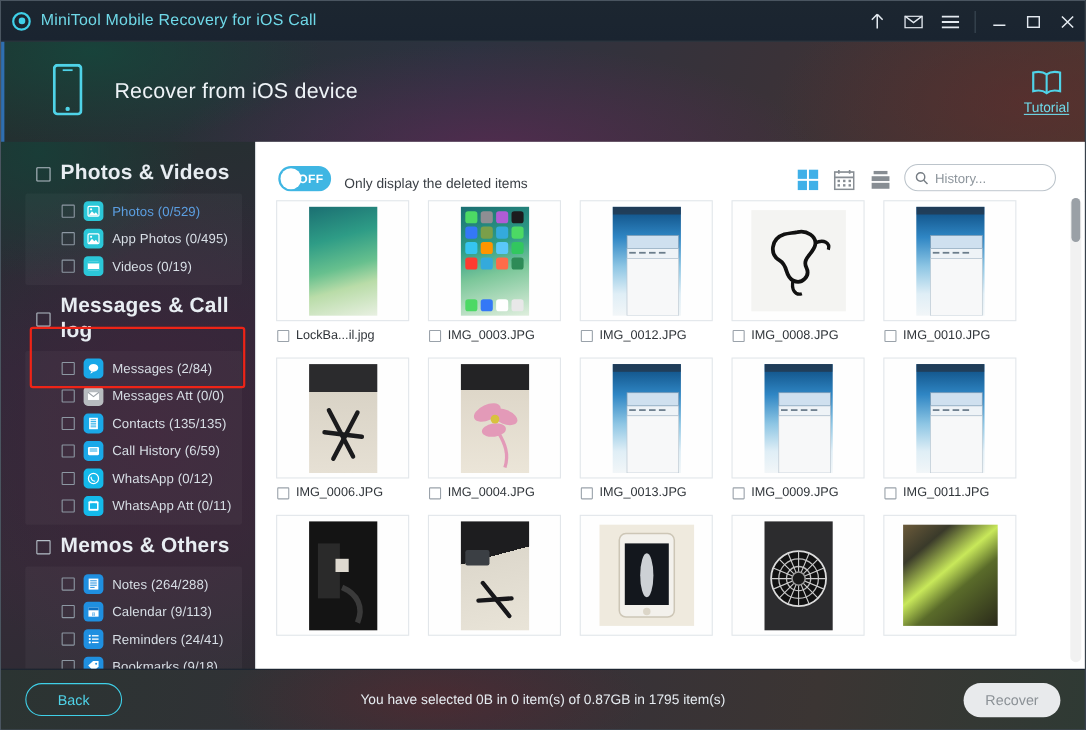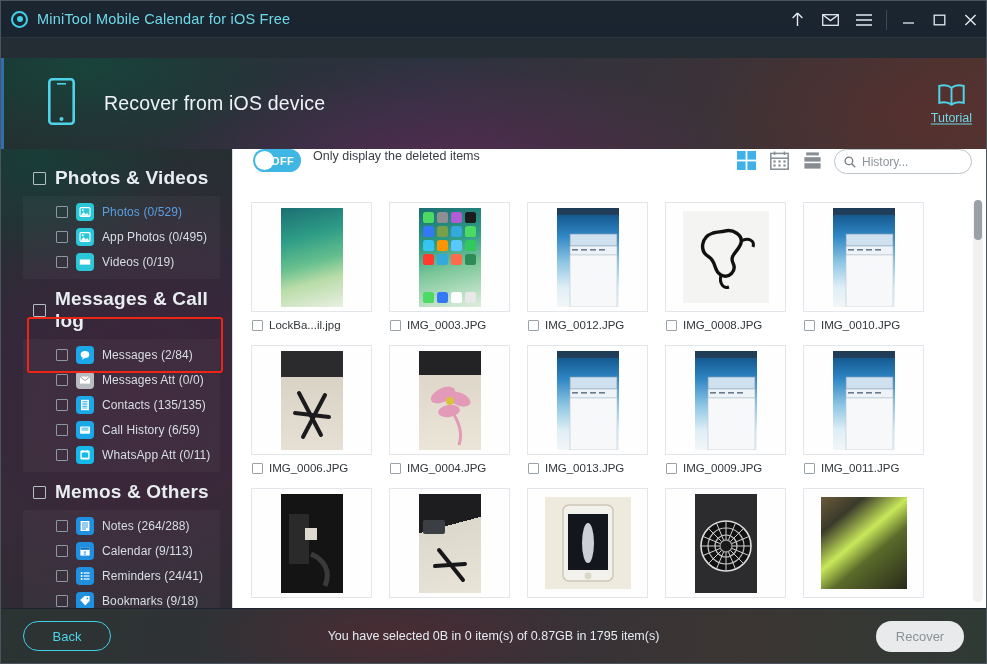--- a/index.html
+++ b/index.html
@@ -49,21 +49,20 @@
   .header {
     height: 91px; flex: 0 0 91px;
     position: relative; overflow: hidden;
     background:
       radial-gradient(ellipse 300px 120px at 8% 10%, rgba(22,70,60,.85), transparent 70%),
       radial-gradient(ellipse 420px 140px at 45% 110%, rgba(92,42,84,.75), transparent 70%),
       radial-gradient(ellipse 320px 150px at 95% 60%, rgba(96,44,44,.6), transparent 72%),
       linear-gradient(110deg,#22302f 0%, #2d3240 42%, #3a3238 70%, #4a3730 100%);
     display: flex; align-items: center;
     border-left: 3px solid #2f6fb0;
-    margin-top: 20px;
   }
   .phone-icon { margin-left: 44px; flex: 0 0 auto; }
   .header-title {
     margin-left: 29px; color: #eef3f7; font-size: 19.5px; font-weight: 400; letter-spacing: .2px;
   }
   .tutorial {
     position: absolute; right: 14px; top: 50%; transform: translateY(-50%);
     display: flex; flex-direction: column; align-items: center; gap: 4px;
   }
   .tutorial-label {
@@ -111,22 +110,22 @@
     position: absolute; left: 26px; top: 168px; width: 196px; height: 56px;
     border: 2px solid #ee2417; border-radius: 3px; pointer-events: none;
   }
 
   
   .main {
     flex: 1 1 auto; background: #fff; display: flex; flex-direction: column;
     min-width: 0; position: relative; border-left: 1px solid #d7dde2;
   }
   .toolbar {
-    height: 45px; flex: 0 0 45px; display: flex; align-items: flex-start;
-    padding: 0 14px 0 20px; background: #fff;
+    height: 45px; flex: 0 0 45px; display: flex; align-items: flex-end;
+    padding: 0 26px 0 20px; background: #fff;
   }
   .toggle {
     width: 48px; height: 23px; border-radius: 12px; background: #3fb6e3;
     position: relative; flex: 0 0 auto; margin-right: 12px;
   }
   .toggle .knob {
     position: absolute; left: 2px; top: 2px; width: 19px; height: 19px;
     border-radius: 50%; background: #fff;
   }
   .toggle .state {
@@ -189,21 +188,21 @@
 </style>
 </head>
 <body>
 
 <div class="app">
 
   <div class="titlebar">
     <span class="logo-badge">
         <i></i>
       </span>
-    <span class="app-title">MiniTool Mobile Calendar for iOS Free</span>
+    <span class="app-title">MiniTool Mobile Recovery for iOS Call</span>
     <div class="tb-right">
       <div class="tb-btn">
         <svg width="13" height="15" viewBox="0 0 13 15">
             <path d="M6.5 1 L6.5 14 M6.5 1 L1.6 6 M6.5 1 L11.4 6" stroke="#e4eaf0" stroke-width="1.4" fill="none"></path>
           </svg>
       </div>
       <div class="tb-btn">
         <svg width="17" height="12" viewBox="0 0 17 12">
             <rect x="0.7" y="0.7" width="15.6" height="10.6" stroke="#e4eaf0" stroke-width="1.3" fill="none"></rect>
             <path d="M0.7 0.7 L8.5 6.6 L16.3 0.7" stroke="#e4eaf0" stroke-width="1.3" fill="none"></path>
@@ -336,20 +335,30 @@
               </div>
               <div class="item">
                 <span class="cb"></span>
                 <span class="ico" style="background:#1aa8e8">
                   <svg width="12" height="12" viewBox="0 0 12 12">
                     <rect x="1" y="2.4" width="10" height="7.4" rx="1" fill="#fff"></rect>
                     <path d="M2.6 4.2 h6.8 M2.6 6 h6.8" stroke="#1aa8e8" stroke-width="0.9"></path>
                   </svg>
                 </span>
                 <span class="item-label muted">Call History (6/59)</span>
+              </div>
+              <div class="item">
+                <span class="cb"></span>
+                <span class="ico" style="background:#14b9ea">
+                  <svg width="12" height="12" viewBox="0 0 12 12">
+                    <circle cx="6" cy="6" r="4.6" fill="none" stroke="#fff" stroke-width="1.1"></circle>
+                    <path d="M4.3 4.1 c0 2.6 1.2 3.8 3.5 3.9 l-.6 1 c-2.6-.2-4-1.8-4-4.3 Z" fill="#fff"></path>
+                  </svg>
+                </span>
+                <span class="item-label muted">WhatsApp (0/12)</span>
               </div>
               <div class="item">
                 <span class="cb"></span>
                 <span class="ico" style="background:#14b9ea">
                   <svg width="12" height="12" viewBox="0 0 12 12">
                     <rect x="1.4" y="1.6" width="9.2" height="8.8" rx="1" fill="#fff"></rect>
                     <rect x="2.8" y="3.4" width="6.4" height="5.2" fill="#14b9ea"></rect>
                     <path d="M3.6 3.4 V1.2 M8.4 3.4 V1.2" stroke="#fff" stroke-width="1.1"></path>
                   </svg>
                 </span>

